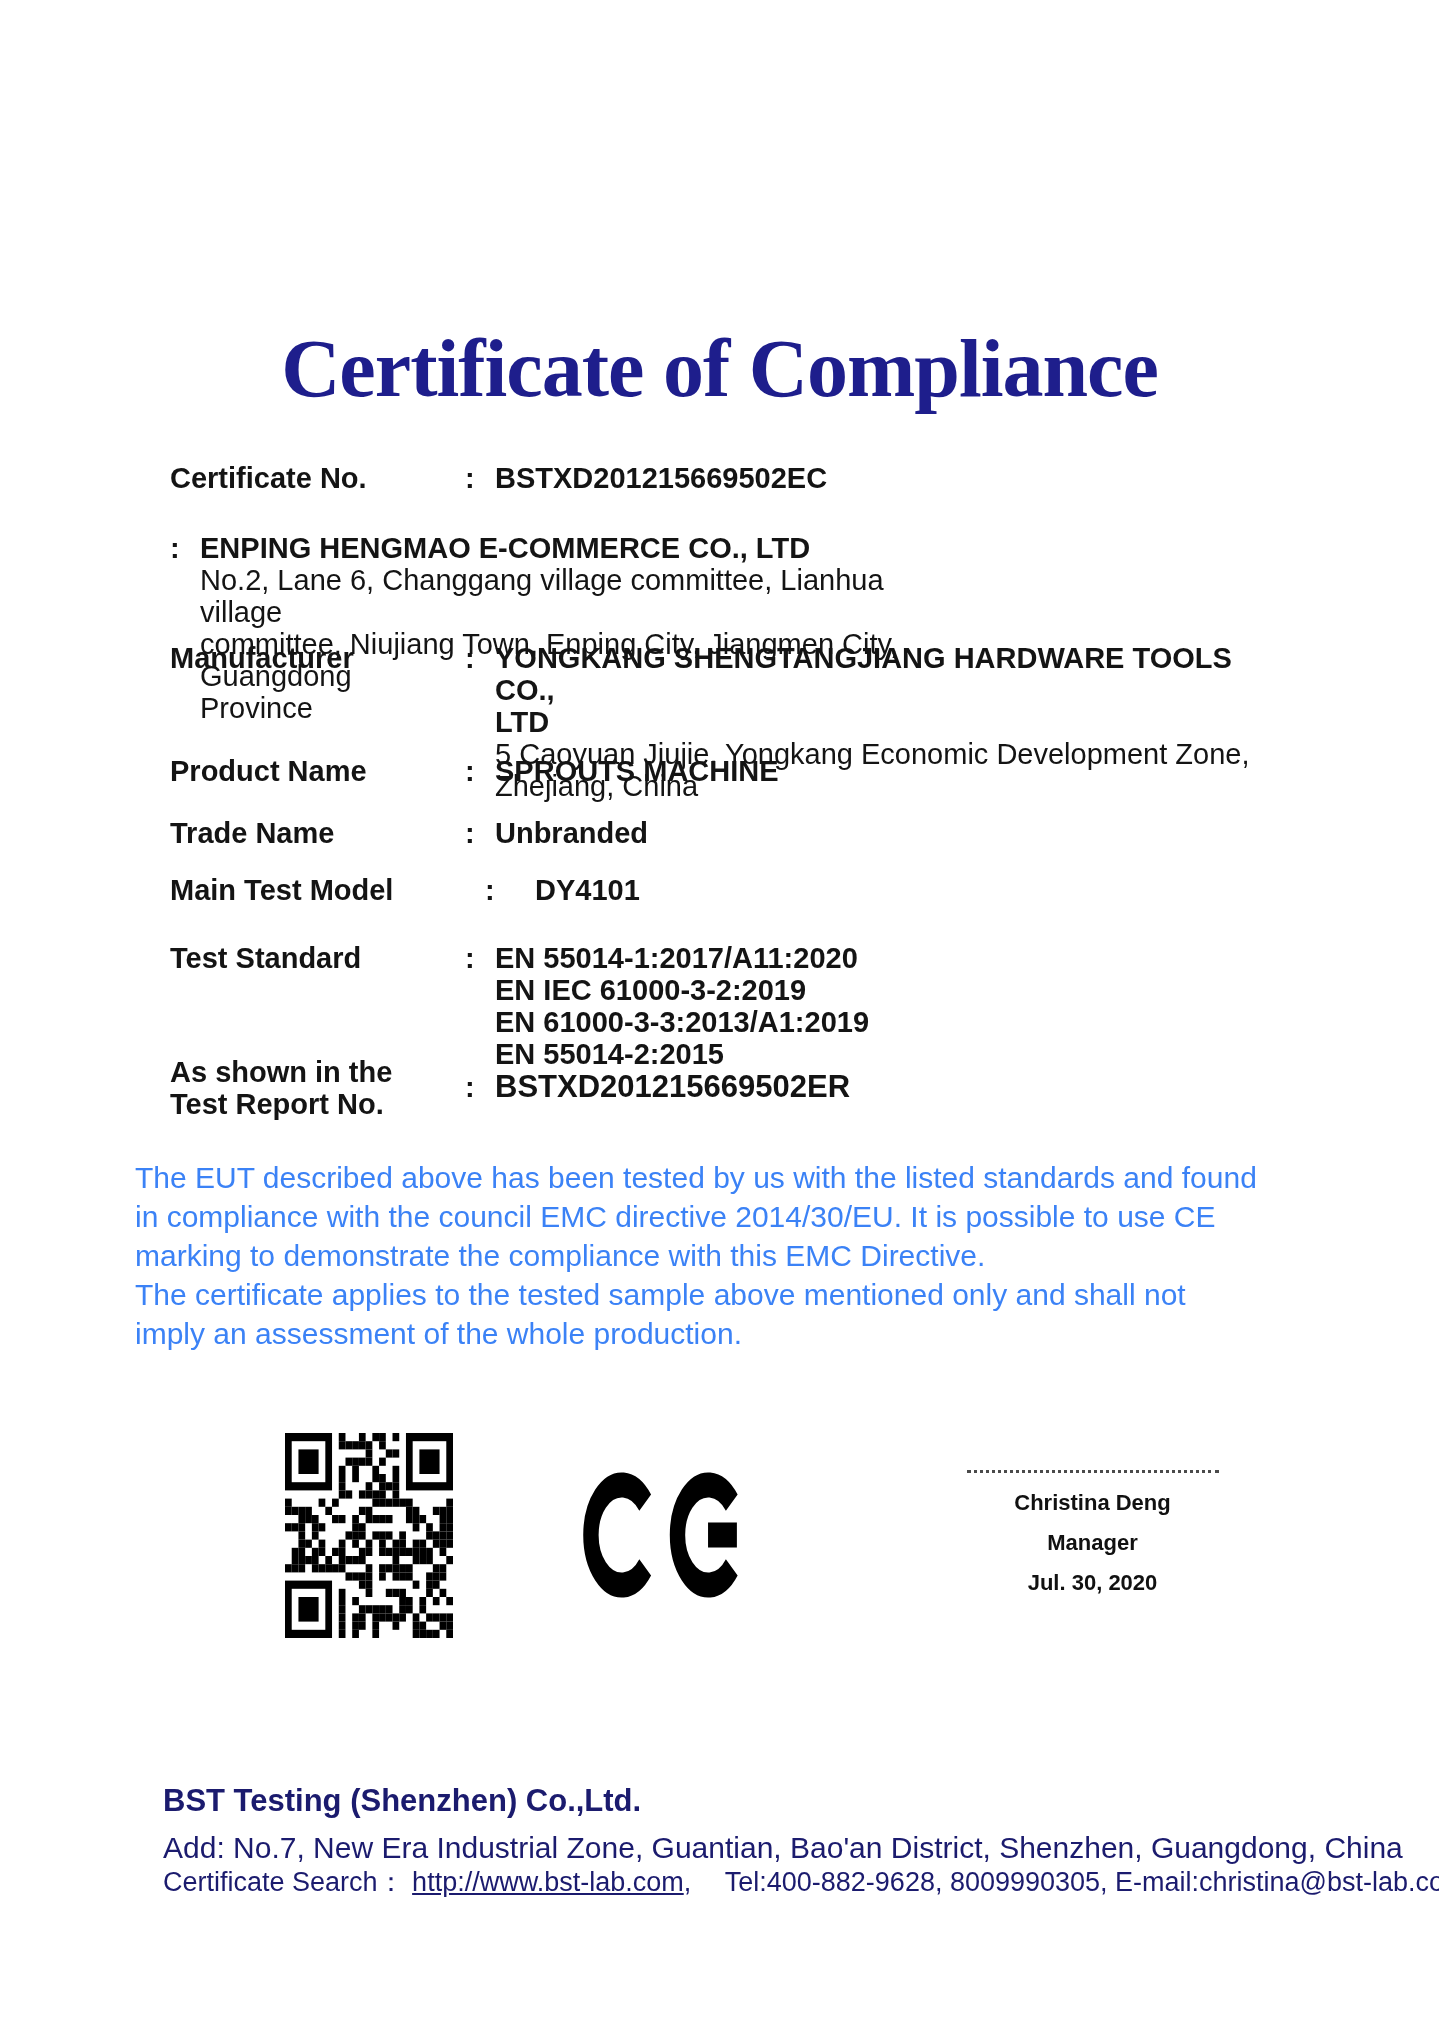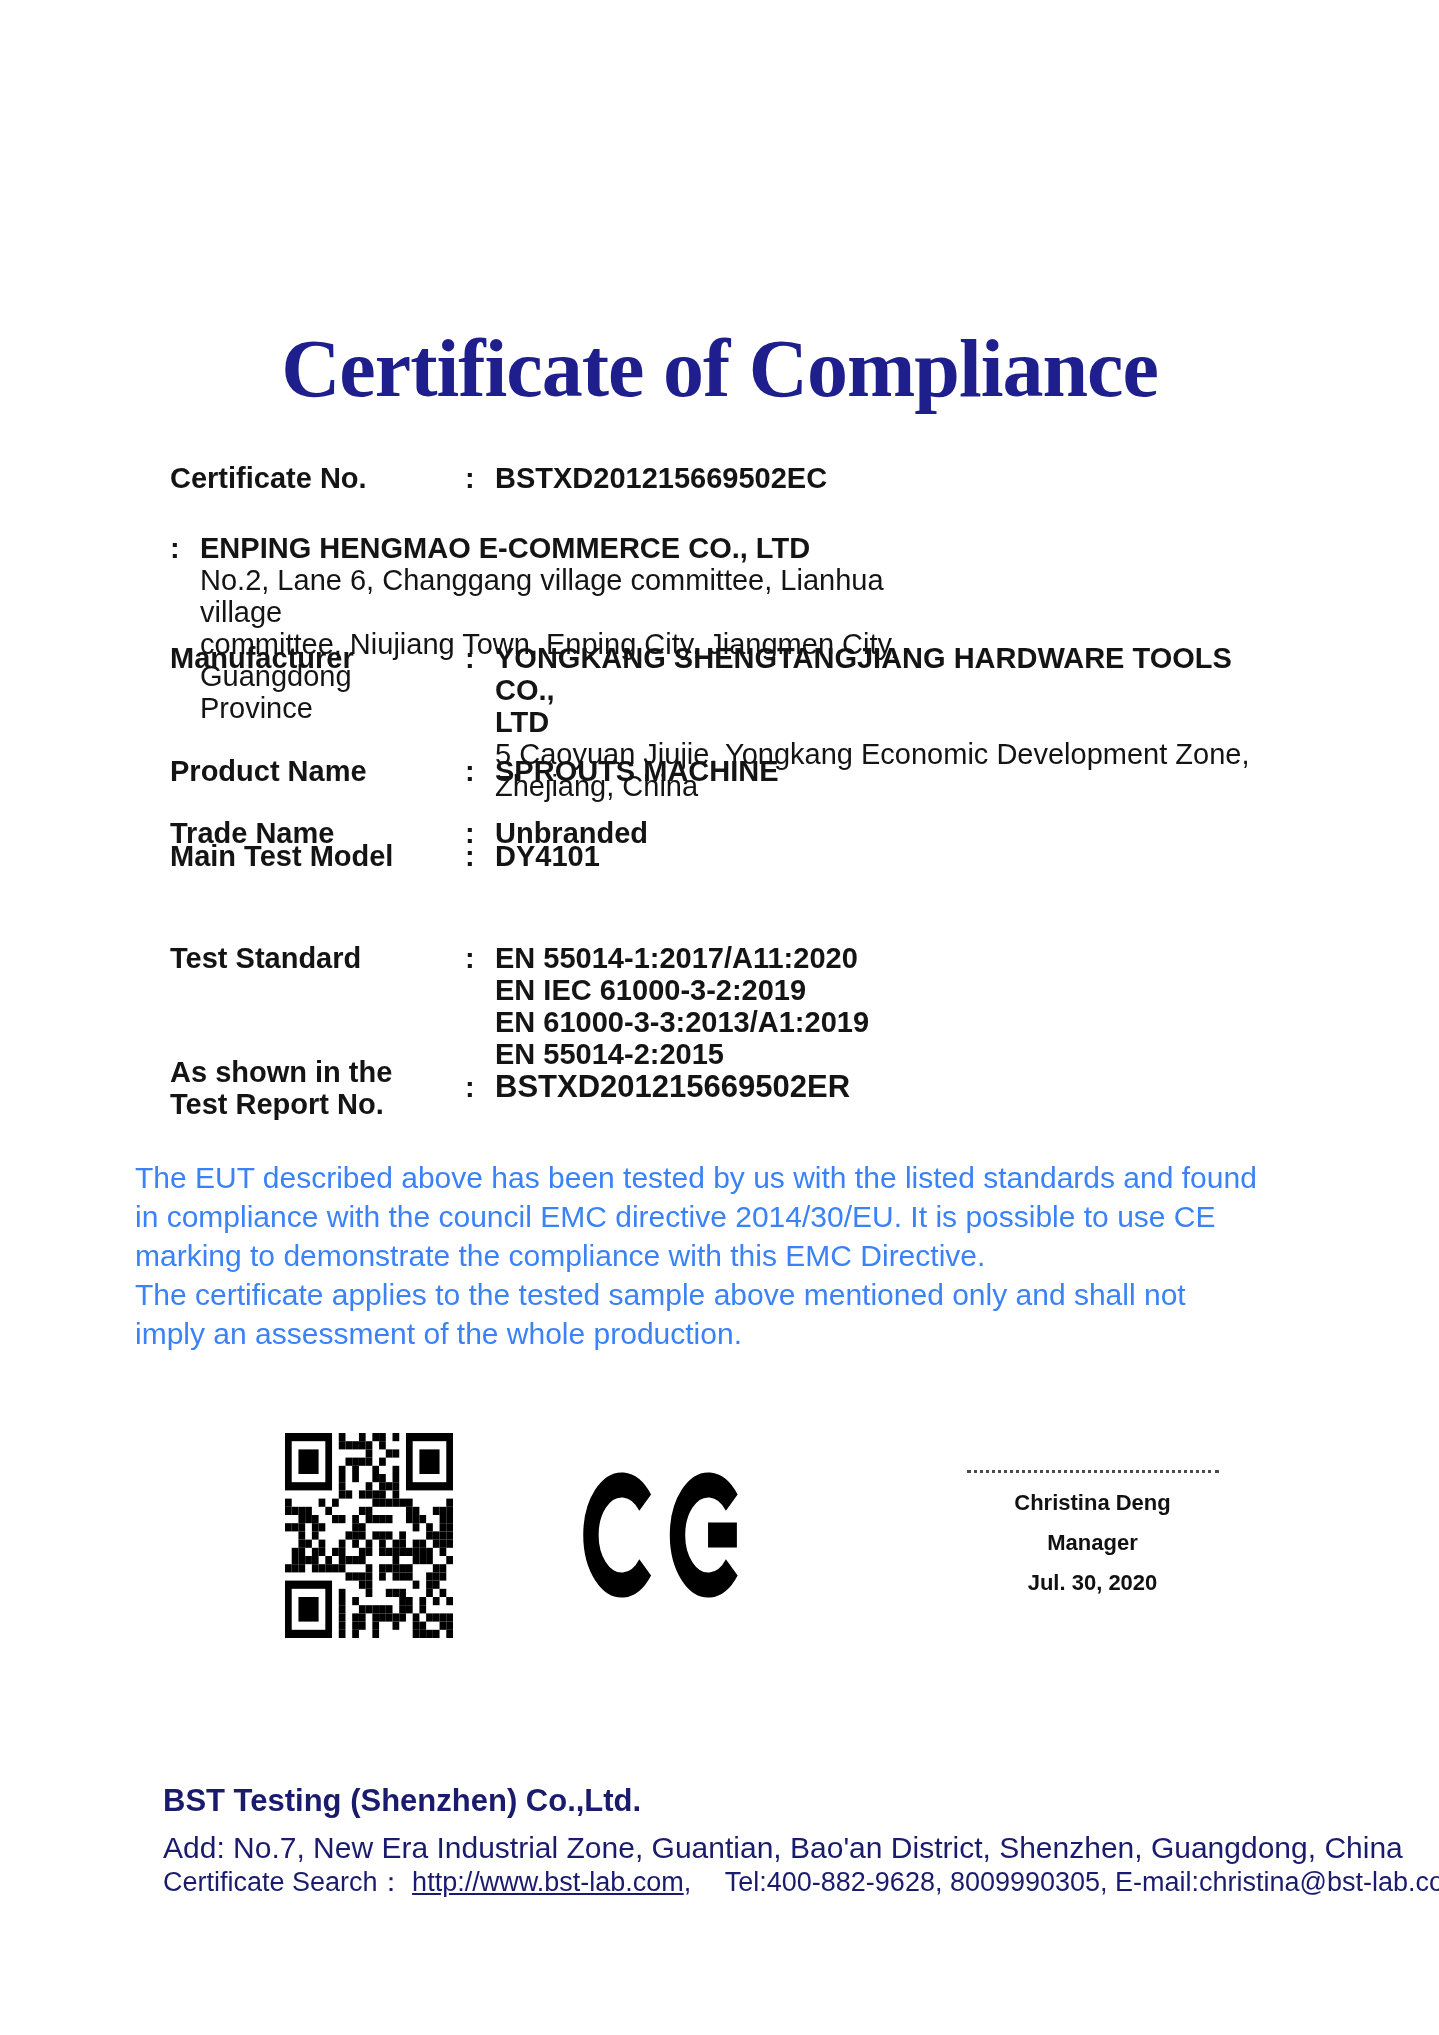--- a/index.html
+++ b/index.html
@@ -96,21 +96,21 @@
     <div class="f-colon">:</div>
     <div class="f-value">SPROUTS MACHINE</div>
   </div>
 
   <div class="field-row" style="top:817px;">
     <div class="f-label">Trade Name</div>
     <div class="f-colon">:</div>
     <div class="f-value">Unbranded</div>
   </div>
 
-  <div class="field-row" style="top:840px;">
+  <div class="field-row" style="top:874px;gap:20px;">
     <div class="f-label">Main Test Model</div>
     <div class="f-colon">:</div>
     <div class="f-value">DY4101</div>
   </div>
 
   <div class="field-row" style="top:942px;">
     <div class="f-label">Test Standard</div>
     <div class="f-colon">:</div>
     <div class="f-value">
       <div>EN 55014-1:2017/A11:2020</div>

